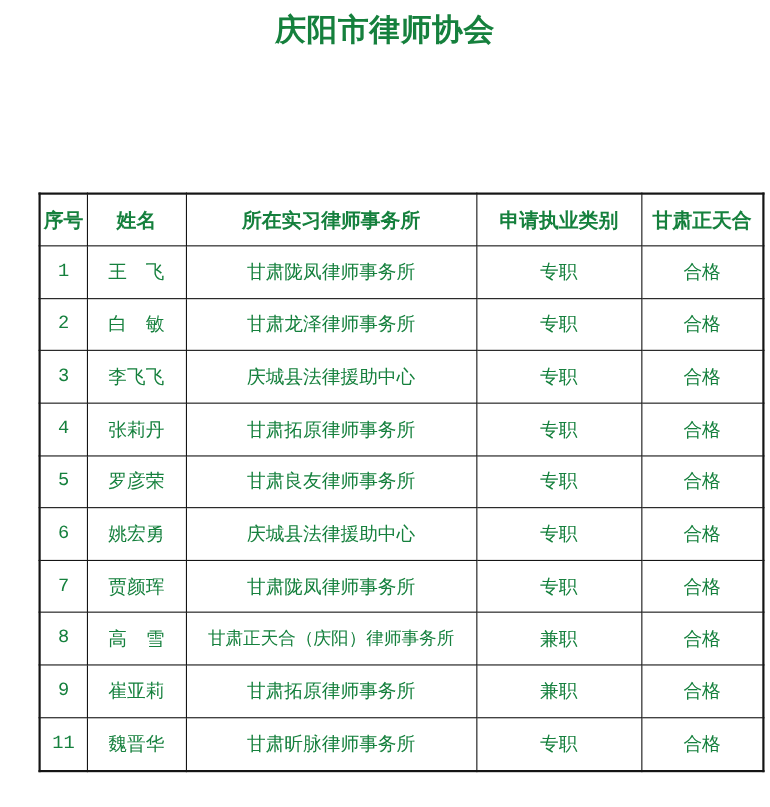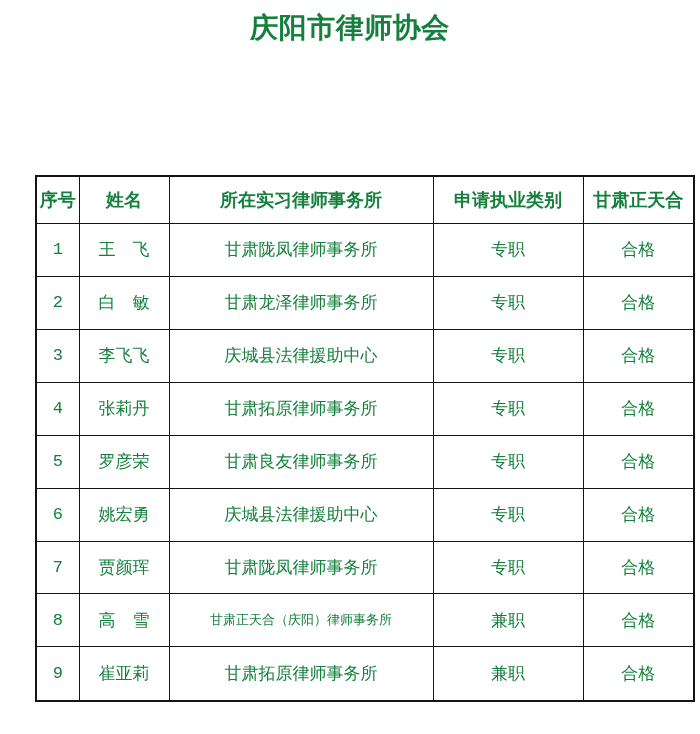--- a/index.html
+++ b/index.html
@@ -43,21 +43,21 @@
     padding: 0;
     overflow: hidden;
     white-space: nowrap;
   }
   .roster th {
     height: 46px;
     font-size: 18px;
     font-weight: bold;
   }
   .roster td { font-size: 17px; font-weight: normal; }
-  .roster td.firm-small { font-size: 13px; }
+  .roster td.firm-small { font-size: 16px; }
 </style>
 </head>
 <body>
 
 <div class="doc">
 
   <div class="titles">
     <div class="title-line">庆阳市律师协会</div>
   </div>
 
@@ -135,16 +135,23 @@
         <td>兼职</td>
         <td>合格</td>
       </tr>
       <tr>
         <td>9</td>
         <td>崔亚莉</td>
         <td>甘肃拓原律师事务所</td>
         <td>兼职</td>
         <td>合格</td>
       </tr>
+      <tr>
+        <td>11</td>
+        <td>魏晋华</td>
+        <td>甘肃昕脉律师事务所</td>
+        <td>专职</td>
+        <td>合格</td>
+      </tr>
     </tbody>
   </table>
 
 </div>
 
 </body></html>

